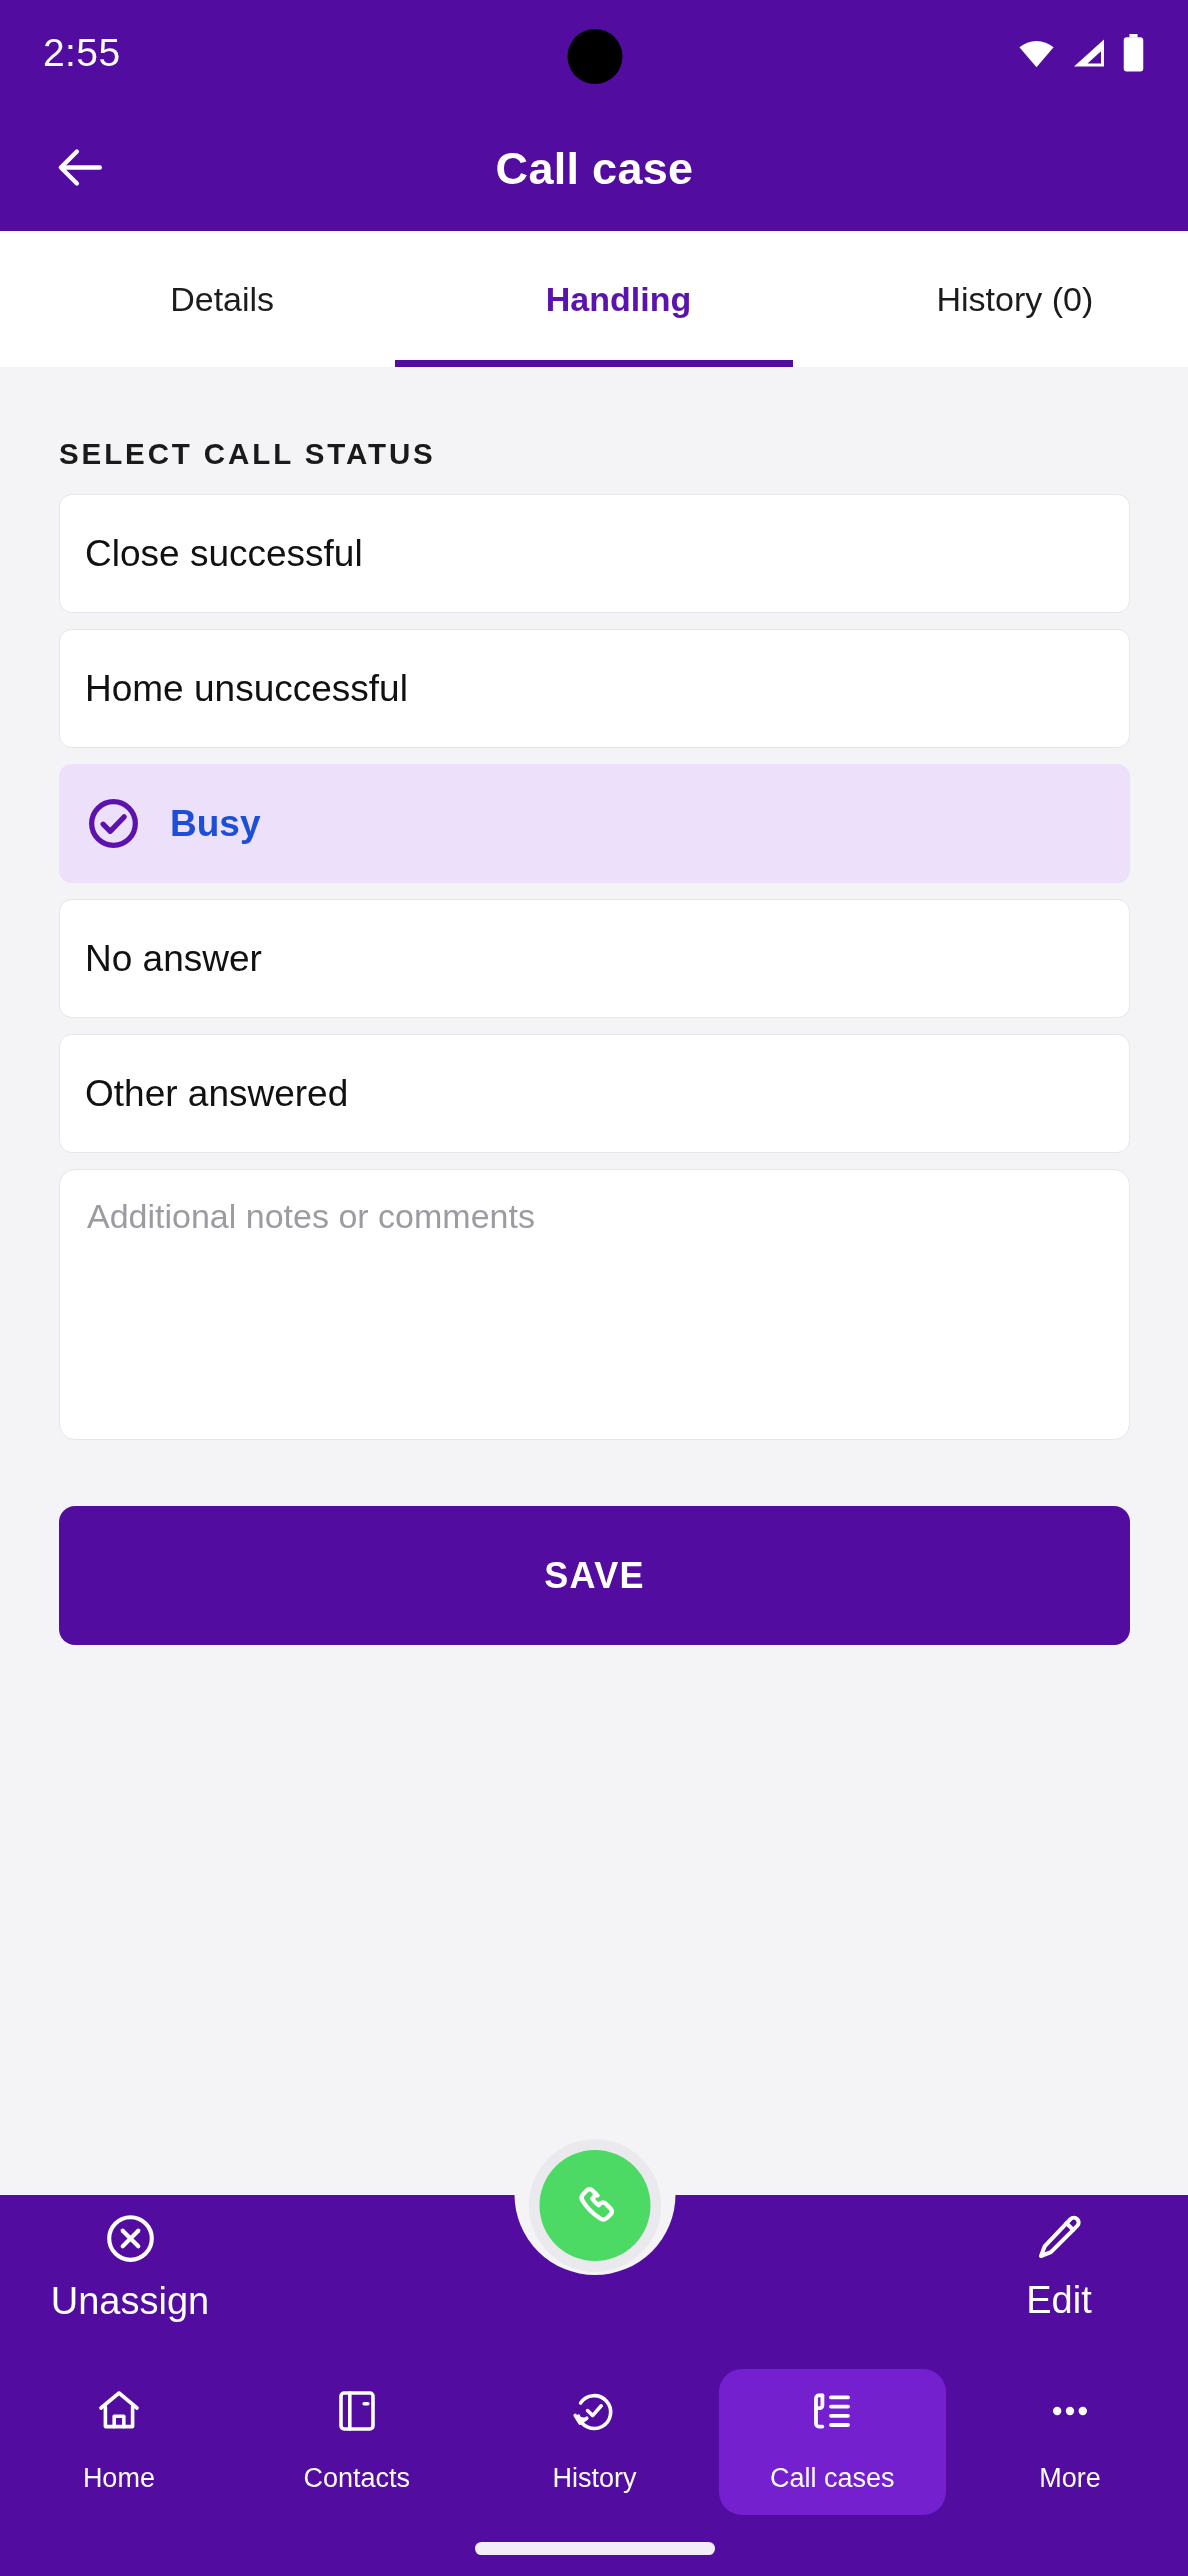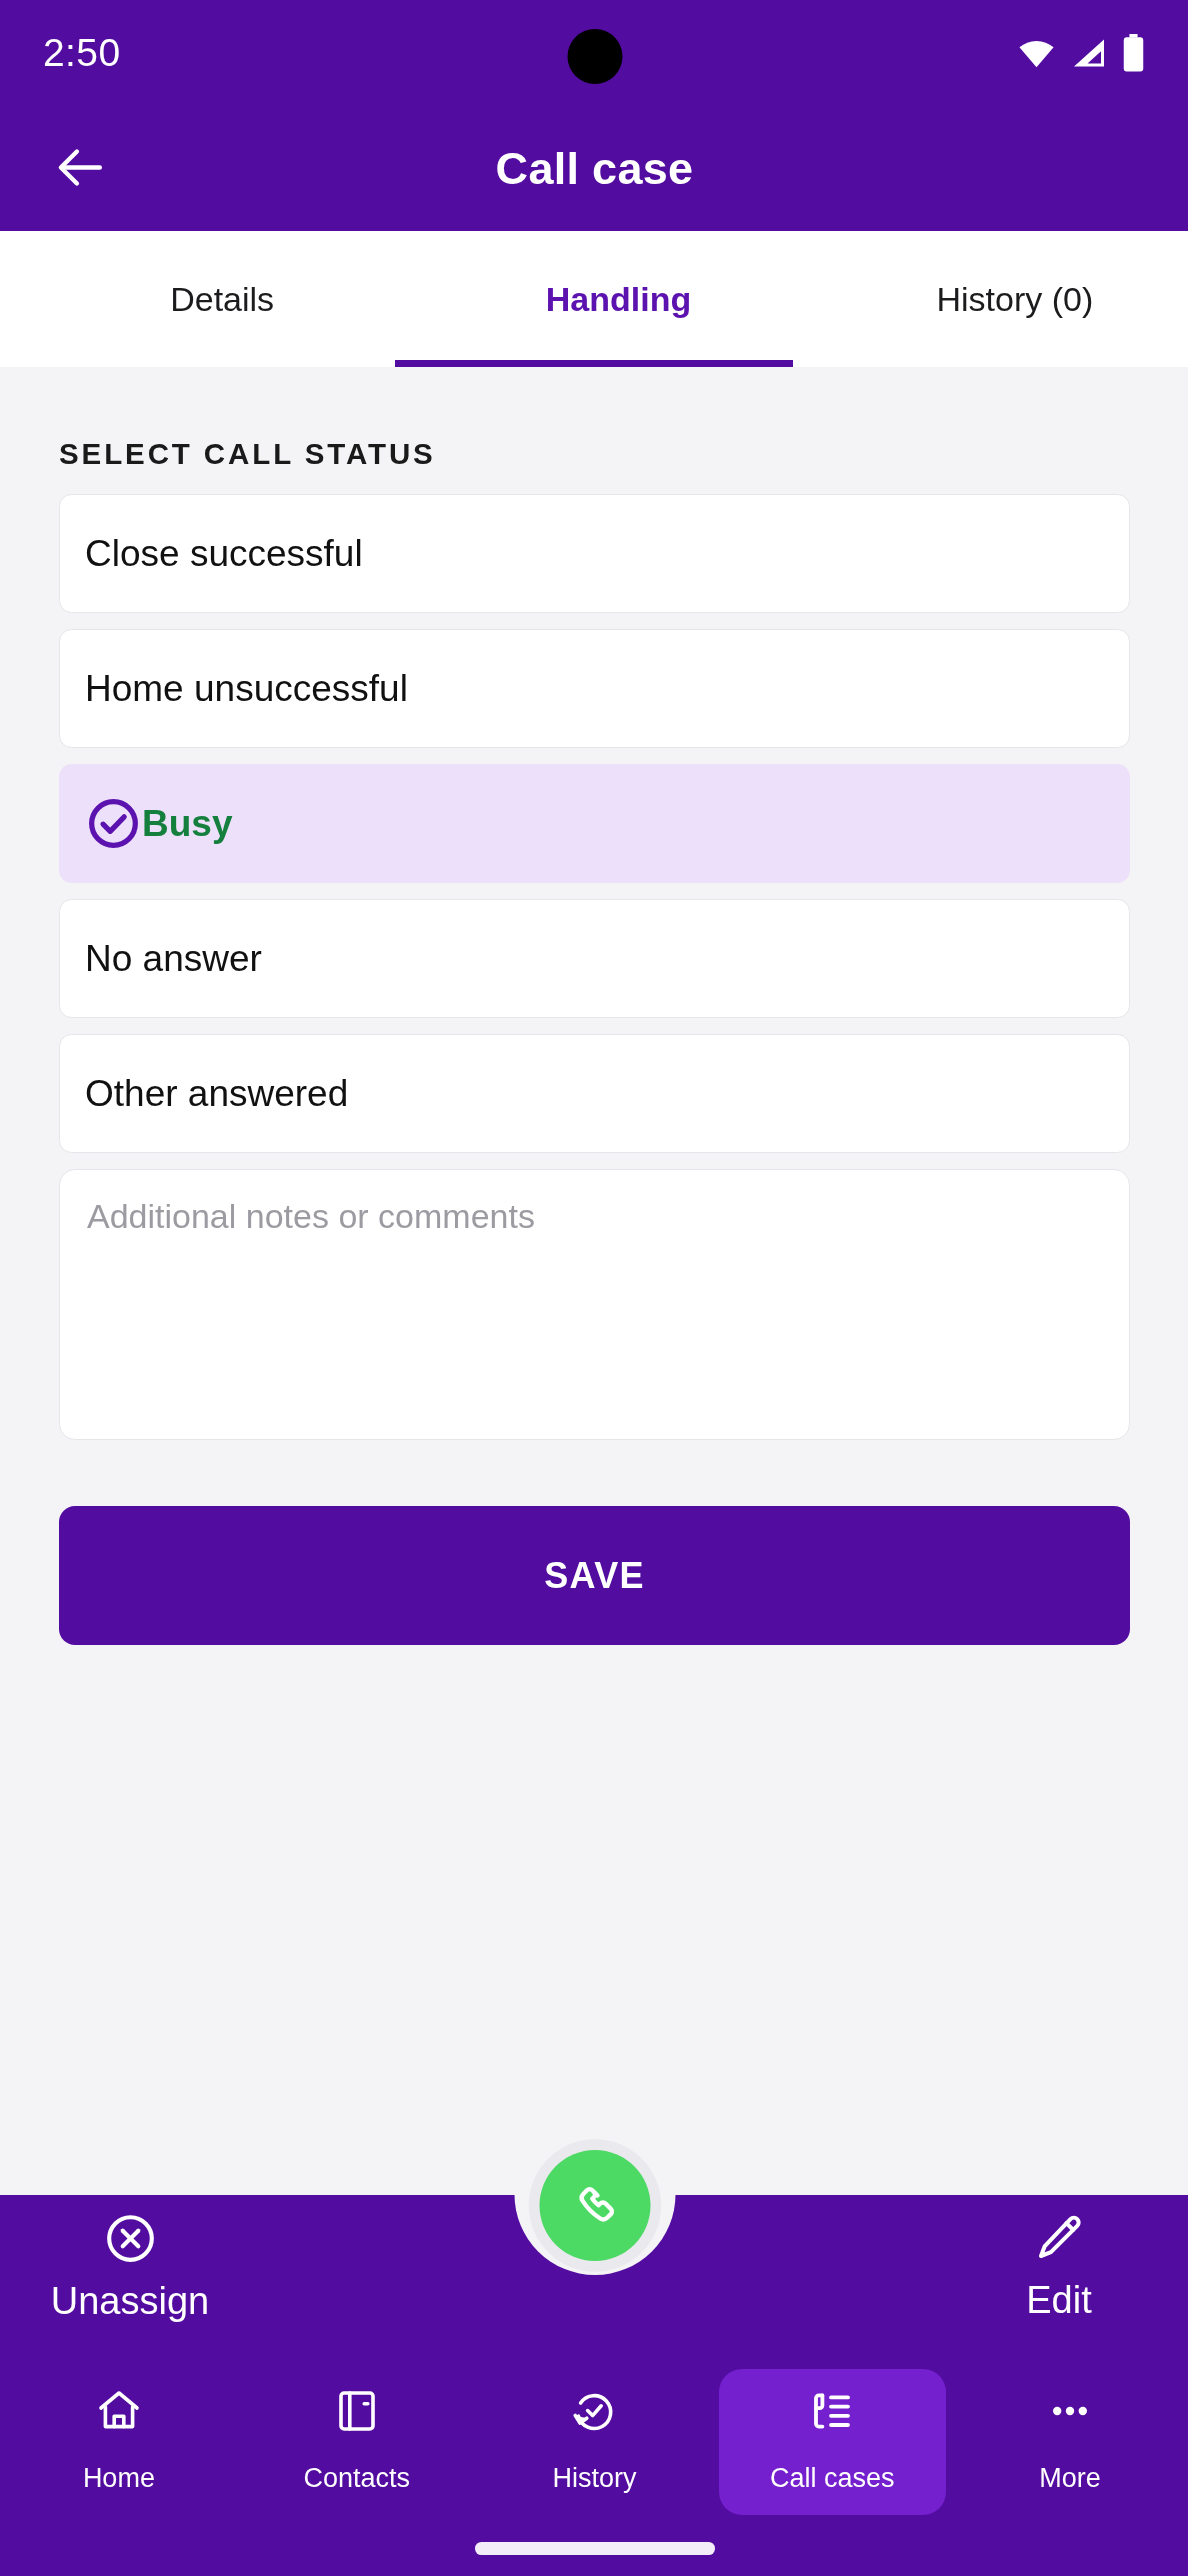--- a/index.html
+++ b/index.html
@@ -118,22 +118,23 @@
     padding: 0 25px;
     margin-bottom: 16px;
     cursor: pointer;
   }
   .option-label { font-size: 37px; color: #111111; }
   .option.selected {
     background: #EDE0FA;
     border: 1.8px solid #EDE0FA;
   }
   .option.selected .option-label {
-    color: #15803d;
+    color: #1d4ed8;
     font-weight: bold;
+    margin-left: 28px;
   }
   .check-icon { display: flex; align-items: center; }
 
   .note-label {
     font-size: 29.5px;
     font-weight: bold;
     letter-spacing: 2.9px;
     color: #1a1a1a;
     margin-top: 39px;
     margin-bottom: 23px;
@@ -239,21 +240,21 @@
     background: #f3ecf9;
     z-index: 7;
   }
 </style>
 </head>
 <body>
 
 <div class="phone">
 
   <div class="statusbar">
-    <span class="status-time">2:50</span>
+    <span class="status-time">2:55</span>
     <div class="camera-dot"></div>
     <div class="status-icons">
       <span>
         <svg width="39" height="39" viewBox="0 0 24 24">
             <path fill="#fff" d="M12 20.5 1.5 8.2C4.4 5.7 8 4.3 12 4.3s7.6 1.4 10.5 3.9L12 20.5z"></path>
           </svg>
       </span>
       <span>
         <svg width="36" height="36" viewBox="0 0 24 24">
             <path fill="#fff" d="M22 3 2 21h20V3zm-2 16h-9l9-8.1V19z"></path>

